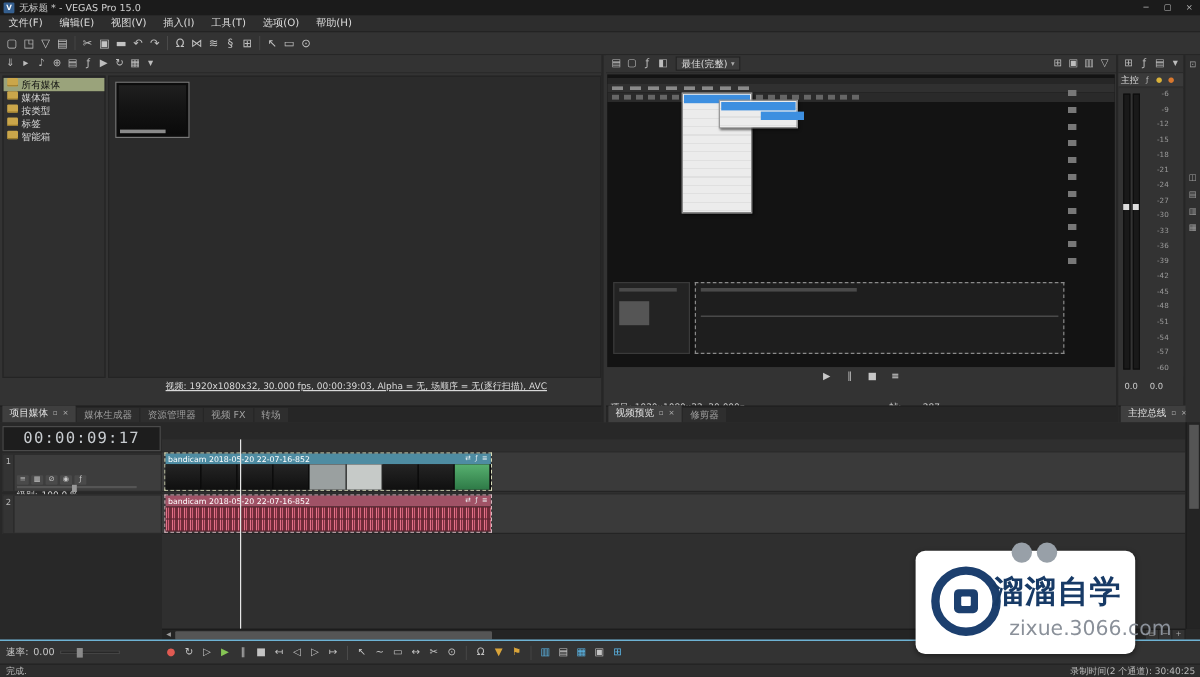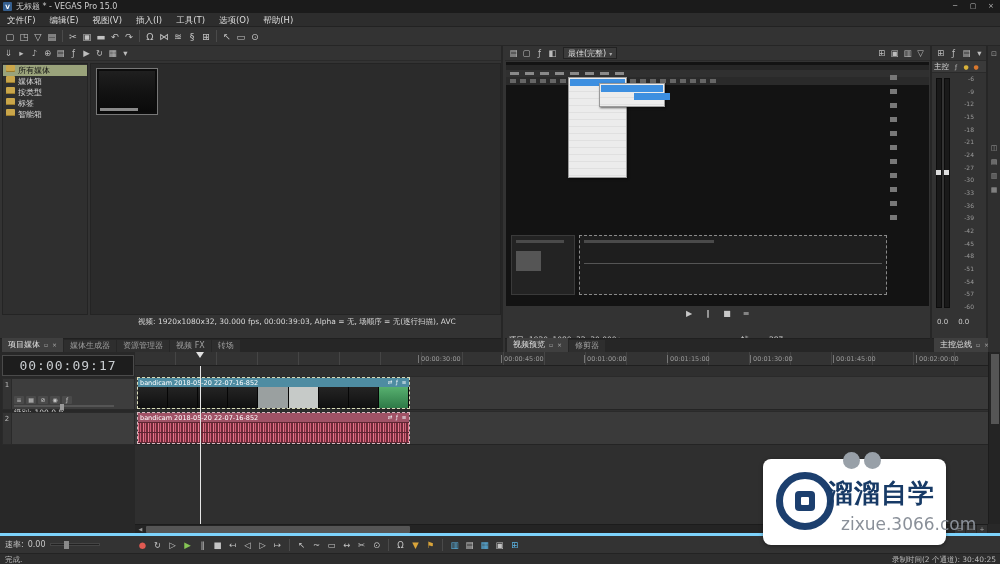--- a/index.html
+++ b/index.html
@@ -39,21 +39,21 @@
 .left-panel{left:0;width:503px;border-right:2px solid #262626;}
 .tree{position:absolute;left:2px;top:17px;width:86px;height:252px;background:#2f2f2f;border:1px solid #242424;padding-top:1px;}
 .tree-item{display:flex;gap:3px;height:11px;padding-left:3px;font-size:8px;color:#d6d6d6;}
 .tree-item.selected{background:#9aa37b;color:#101010;}
 .folder-ic{width:9px;height:7px;background:#caa64a;border-radius:1px;box-shadow:inset 0 -1px 0 #9a7b2d;flex:none;}
 .media-list{position:absolute;left:90px;top:17px;width:411px;height:252px;background:#2b2b2b;border:1px solid #242424;}
 .media-thumb{position:absolute;left:5px;top:4px;width:62px;height:47px;background:#0c0c0c;border:1px solid #777;}
 .thumb-screen{position:absolute;left:2px;top:2px;right:2px;bottom:2px;background:linear-gradient(180deg,#1f1f1f 0%,#121212 55%,#0a0a0a 100%);}
 .thumb-caption{position:absolute;left:3px;bottom:3px;width:38px;height:3px;background:#8a8a8a;}
 .media-info{position:absolute;left:0;top:272px;width:100%;height:18px;padding-left:138px;}
-.mi-line{font-size:7.5px;color:#d8d8d8;line-height:8px;white-space:pre;}
+.mi-line{font-size:7.5px;color:#d8d8d8;line-height:8px;white-space:pre;text-decoration:underline;}
 
 
 .preview-panel{left:505px;width:427px;border-right:2px solid #262626;}
 .quality-dd{display:inline-flex;align-items:center;gap:3px;font-size:8px;color:#ddd;border:1px solid #222;background:#3c3c3c;height:12px;padding:0 4px;margin:0 3px;white-space:nowrap;}
 .dd-arrow{font-size:6px;color:#aaa;}
 .screen{position:absolute;left:1px;top:16px;width:423px;height:244px;background:#131313;overflow:hidden;}
 .rec-top{position:absolute;left:0;top:3px;width:100%;height:5px;background:#262626;}
 .rec-menu{position:absolute;left:0;top:8px;width:100%;height:7px;background:#303030;}
 .rec-menu::after{content:"";position:absolute;left:4px;top:2px;width:120px;height:3px;background:repeating-linear-gradient(90deg,#8a8a8a 0 9px,transparent 9px 15px);}
 .rec-toolbar{position:absolute;left:0;top:15px;width:100%;height:8px;background:#2a2a2a;}
@@ -140,21 +140,21 @@
 .playhead{position:absolute;left:65px;top:0;width:1px;height:158px;background:#e6e6e6;z-index:5;}
 .h-scroll{position:absolute;left:0;top:172px;width:853px;height:9px;background:#242424;border-top:1px solid #1c1c1c;}
 .scroll-icon{position:absolute;left:1px;top:0;width:9px;height:8px;font-size:5px;line-height:8px;text-align:center;color:#999;}
 .h-thumb{position:absolute;left:11px;top:1px;width:264px;height:7px;background:#555;border-radius:1px;}
 .zoom-group{position:absolute;right:1px;top:0;display:flex;gap:1px;}
 .zoom-group .icon{width:10px;height:8px;font-size:6px;line-height:8px;color:#aaa;text-align:center;background:#333;}
 .v-scroll{position:absolute;left:988px;top:0;width:12px;height:172px;background:#242424;border-left:1px solid #1c1c1c;}
 .v-thumb{position:absolute;left:2px;top:2px;width:8px;height:70px;background:#555;}
 
 
-.transport-bar{position:absolute;left:0;top:533px;width:1000px;height:20px;background:#333;border-top:3px solid #7dd3fc;display:flex;align-items:center;}
+.transport-bar{position:absolute;left:0;top:533px;width:1000px;height:20px;background:#333;border-top:1px solid #7dd3fc;display:flex;align-items:center;}
 .rate-group{display:flex;align-items:center;gap:4px;padding-left:5px;font-size:8px;color:#c8c8c8;width:136px;flex:none;}
 .rate-slider{position:relative;width:50px;height:3px;background:#222;border:1px solid #444;display:inline-block;}
 .rate-handle{position:absolute;left:13px;top:-3px;width:5px;height:8px;background:#8a8a8a;}
 .transport-icons{display:flex;align-items:center;gap:2px;}
 .transport-icons .icon{width:13px;height:14px;line-height:14px;text-align:center;font-size:8.5px;color:#c4c4c4;}
 
 
 .status-bar{position:absolute;left:0;top:553px;width:1000px;height:11px;background:#2d2d2d;border-top:1px solid #232323;}
 .status-left{position:absolute;left:5px;top:1px;font-size:7.5px;color:#b9b9b9;}
 .status-right{position:absolute;right:4px;top:1px;font-size:7.5px;color:#b9b9b9;}
@@ -408,31 +408,20 @@
           <span>100.0 %</span>
         </div>
       </div>
     </div>
 
     <div class="track-header audio">
       <div class="tnum">2</div>
     </div>
 
     <div class="tl-right">
-      <div class="ruler">
-        <div class="playhead-marker"></div>
-      <span class="ruler-label" style="left: 283px;">00:00:30:00</span>
-          <span class="ruler-label" style="left: 366px;">00:00:45:00</span>
-          <span class="ruler-label" style="left: 449px;">00:01:00:00</span>
-          <span class="ruler-label" style="left: 532px;">00:01:15:00</span>
-          <span class="ruler-label" style="left: 615px;">00:01:30:00</span>
-          <span class="ruler-label" style="left: 698px;">00:01:45:00</span>
-          <span class="ruler-label" style="left: 781px;">00:02:00:00</span>
-          <span class="ruler-label" style="left: 864px;">00:02:15:00</span>
-        </div>
       <div class="lanes">
         <div class="lane video"></div>
         <div class="lane audio"></div>
 
         <div class="clip video-clip">
           <div class="clip-header vh">
             <span class="clip-name">bandicam 2018-05-20 22-07-16-852</span>
             <span class="clip-hicons">
                 <span class="icon">⇄</span>
                 <span class="icon">ƒ</span>

